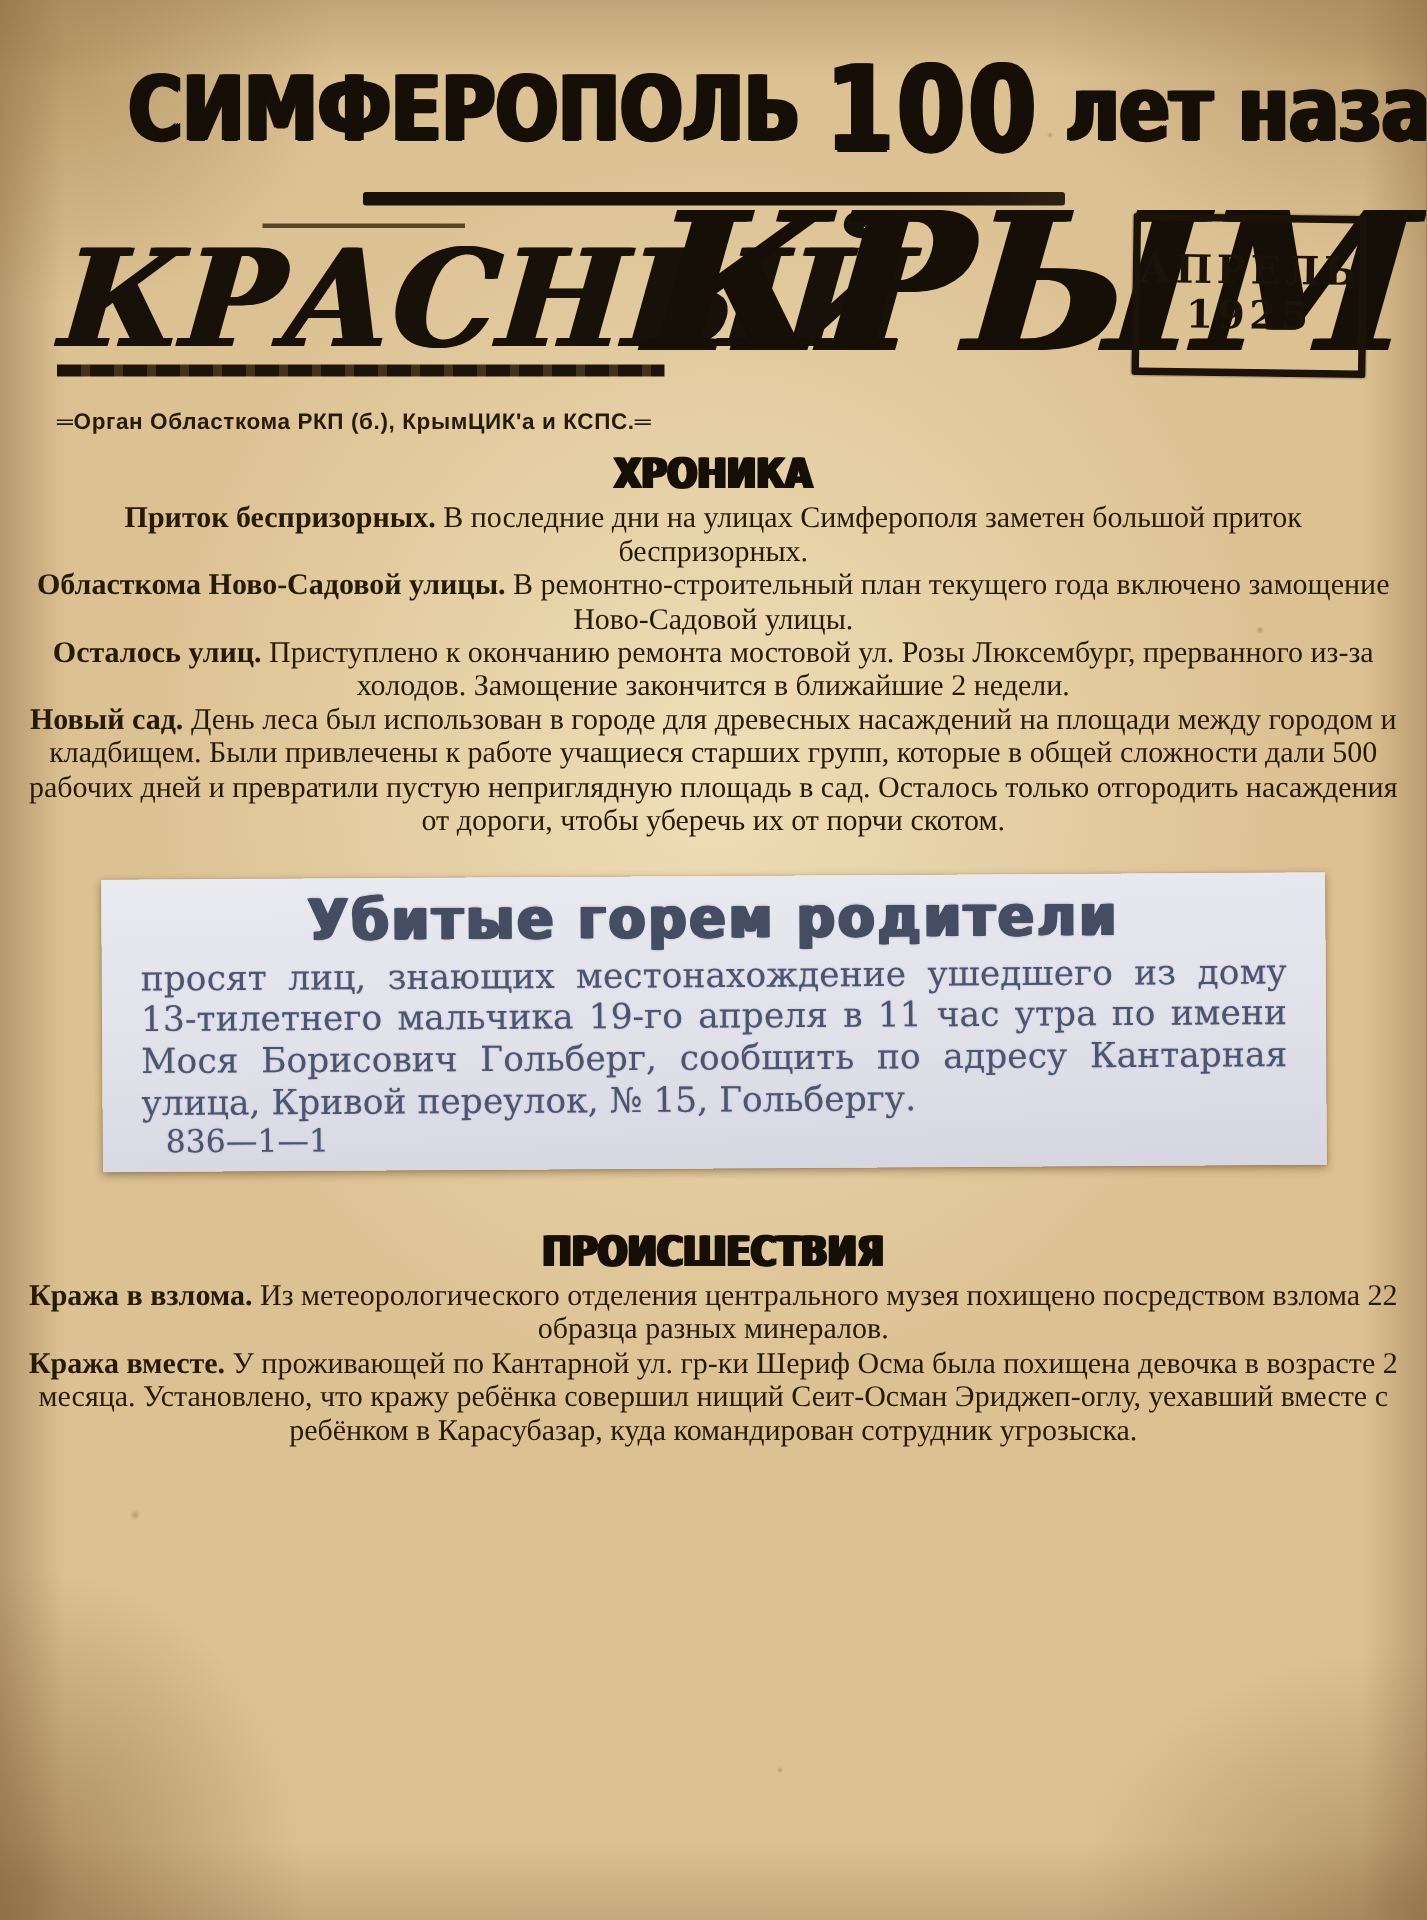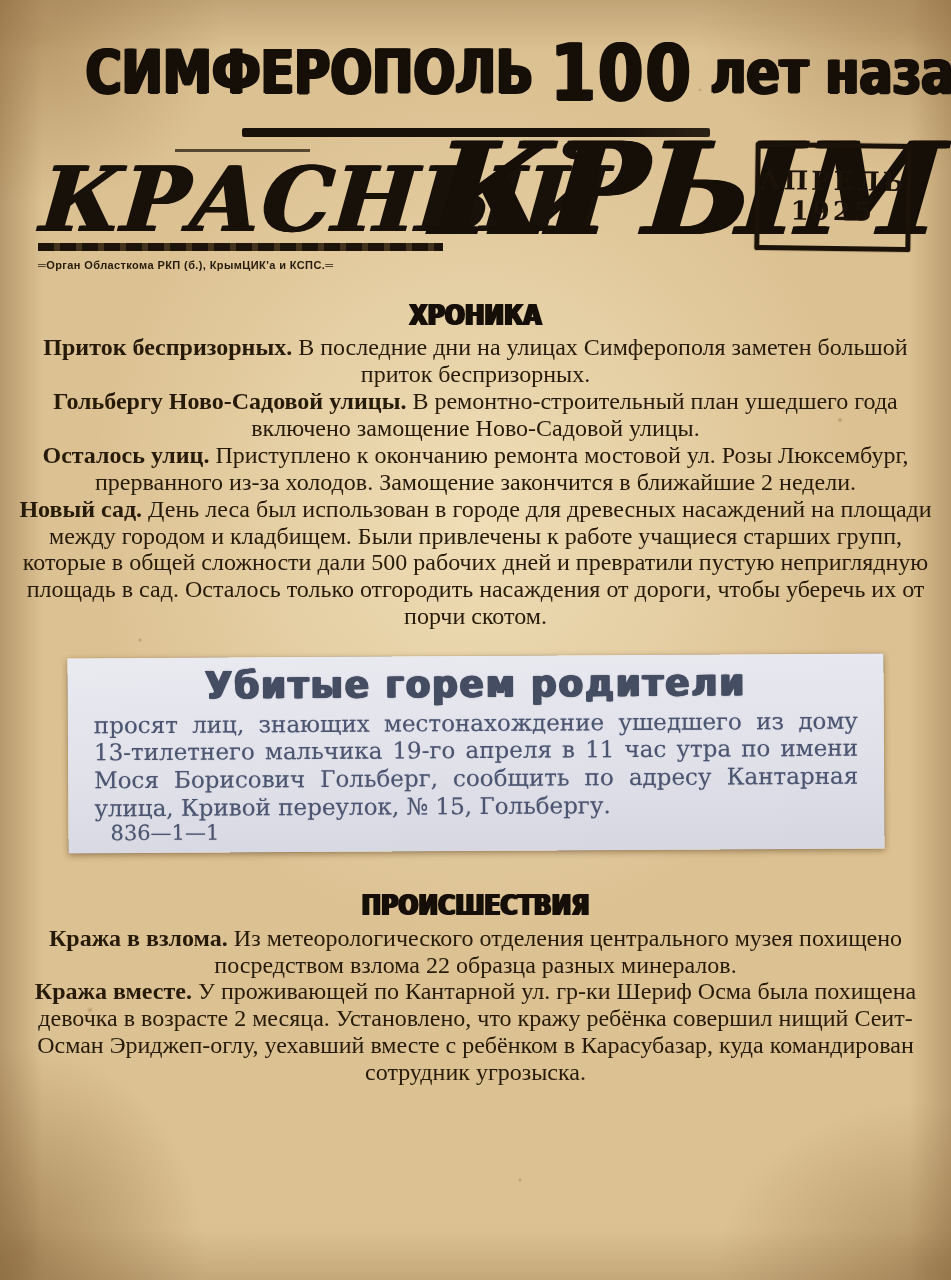--- a/index.html
+++ b/index.html
@@ -58,23 +58,23 @@
     transform:skewX(-5deg) scaleY(1.02);
     transform-origin:left bottom;
     text-shadow:2px 0 0 currentColor,-1px 0 0 currentColor;
     white-space:nowrap;
   }
   .mast-rule{
     position:absolute;left:38px;top:104px;width:405px;height:8px;
     background:repeating-linear-gradient(90deg,#1c140b 0 16px,#43321c 16px 22px);
   }
   .mast-subtitle{
-    position:absolute;left:38px;top:120px;width:420px;
+    position:absolute;left:38px;top:134px;width:420px;
     font-family:"Liberation Sans", sans-serif;
-    font-weight:bold;font-size:11px;letter-spacing:.4px;
+    font-weight:bold;font-size:15px;letter-spacing:.4px;
     color:#261b0d;white-space:nowrap;
   }
   .mast-word-right{
     position:absolute;left:428px;top:-14px;
     font-family:"DejaVu Serif", serif;
     font-style:italic;font-weight:bold;
     font-size:128px;line-height:1;
     text-transform:uppercase;
     color:#150f08;
     transform:skewX(-5deg);
@@ -97,21 +97,21 @@
   .section-heading{
     margin:12px 0 4px;
     text-align:center;
     font-family:"DejaVu Sans", sans-serif;
     font-weight:bold;font-size:28px;line-height:1.05;
     color:#150f08;
     transform:scaleX(.84);
     text-shadow:1.6px 0 0 currentColor,-1.6px 0 0 currentColor;
   }
   .articles{width:914px;margin:0 auto;}
-  .article{margin:0;text-align:center;font-size:24px;line-height:1.12;color:#261a09;}
+  .article{margin:0;text-align:center;font-size:20px;line-height:1.12;color:#261a09;}
   .article .lead{font-weight:bold;}
   
   .clipping{
     width:764px;margin:26px auto 0;
     padding:8px 26px 8px;
     background:linear-gradient(178deg,#eaeaf1 0%,#e0e1e9 55%,#d5d6e0 100%);
     transform:rotate(-.35deg);
     box-shadow:0 2px 6px rgba(70,45,10,.45), 0 0 1px rgba(70,45,10,.4);
   }
   .clip-title{
@@ -157,21 +157,21 @@
     <div class="date-stamp">
       <div>АПРЕЛЬ</div>
       <div>1925</div>
     </div>
   </div>
 
   <h2 class="section-heading">ХРОНИКА</h2>
 
   <div class="articles">
     <p class="article"><span class="lead">Приток беспризорных.</span><span> В последние дни на улицах Симферополя заметен большой приток беспризорных.</span></p>
-    <p class="article"><span class="lead">Гольбергу Ново-Садовой улицы.</span><span> В ремонтно-строительный план ушедшего года включено замощение Ново-Садовой улицы.</span></p>
+    <p class="article"><span class="lead">Областкома Ново-Садовой улицы.</span><span> В ремонтно-строительный план текущего года включено замощение Ново-Садовой улицы.</span></p>
     <p class="article"><span class="lead">Осталось улиц.</span><span> Приступлено к окончанию ремонта мостовой ул. Розы Люксембург, прерванного из-за холодов. Замощение закончится в ближайшие 2 недели.</span></p>
     <p class="article"><span class="lead">Новый сад.</span><span> День леса был использован в городе для древесных насаждений на площади между городом и кладбищем. Были привлечены к работе учащиеся старших групп, которые в общей сложности дали 500 рабочих дней и превратили пустую неприглядную площадь в сад. Осталось только отгородить насаждения от дороги, чтобы уберечь их от порчи скотом.</span></p>
   </div>
 
   <div class="clipping">
     <div class="clip-title">Убитые горем родители</div>
     <div class="clip-body">просят лиц, знающих местонахождение ушедшего из дому 13-тилетнего мальчика 19-го апреля в 11 час утра по имени Мося Борисович Гольберг, сообщить по адресу Кантарная улица, Кривой переулок, № 15, Гольбергу.</div>
     <div class="clip-footer">836—1—1</div>
   </div>
 

